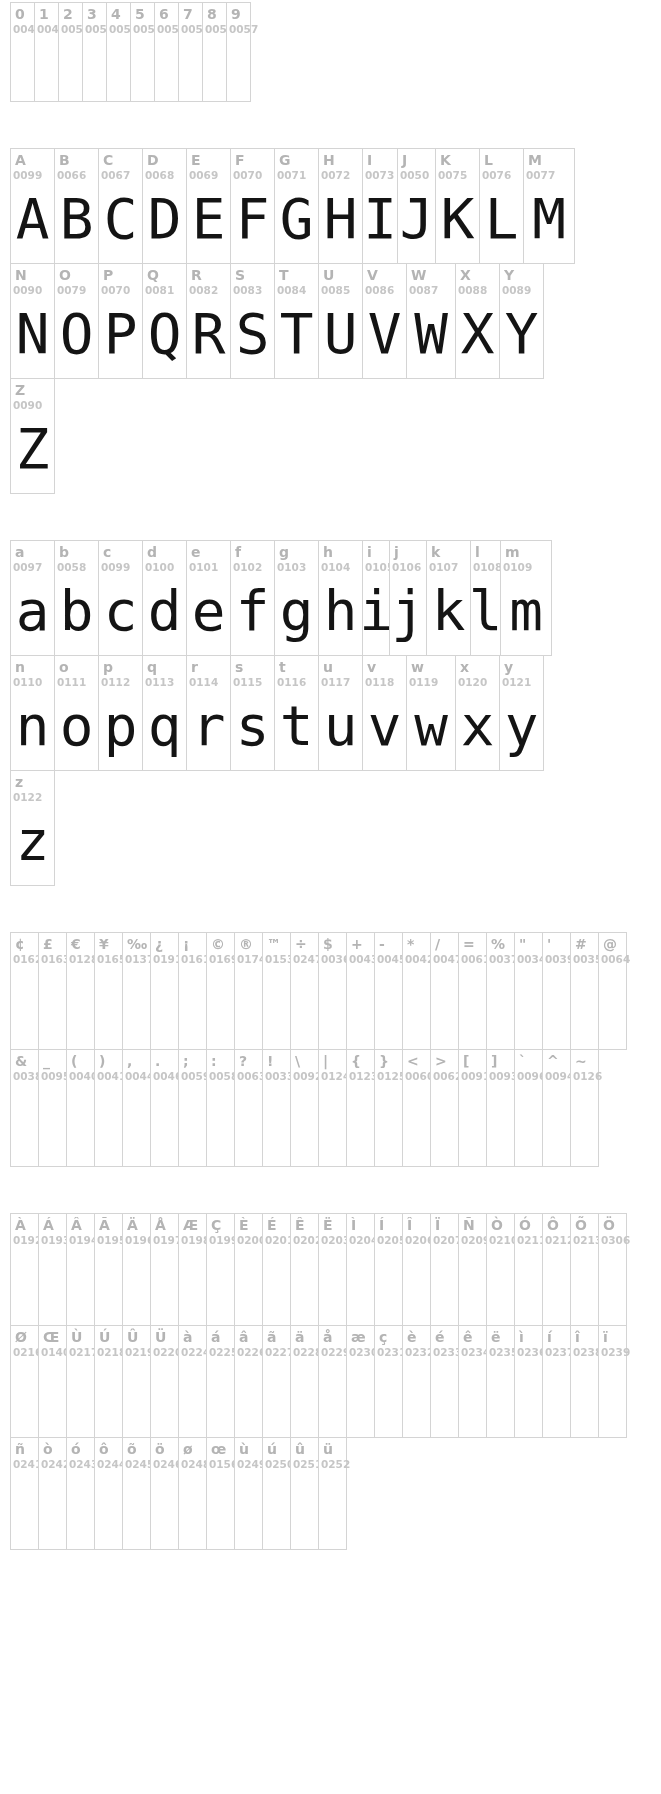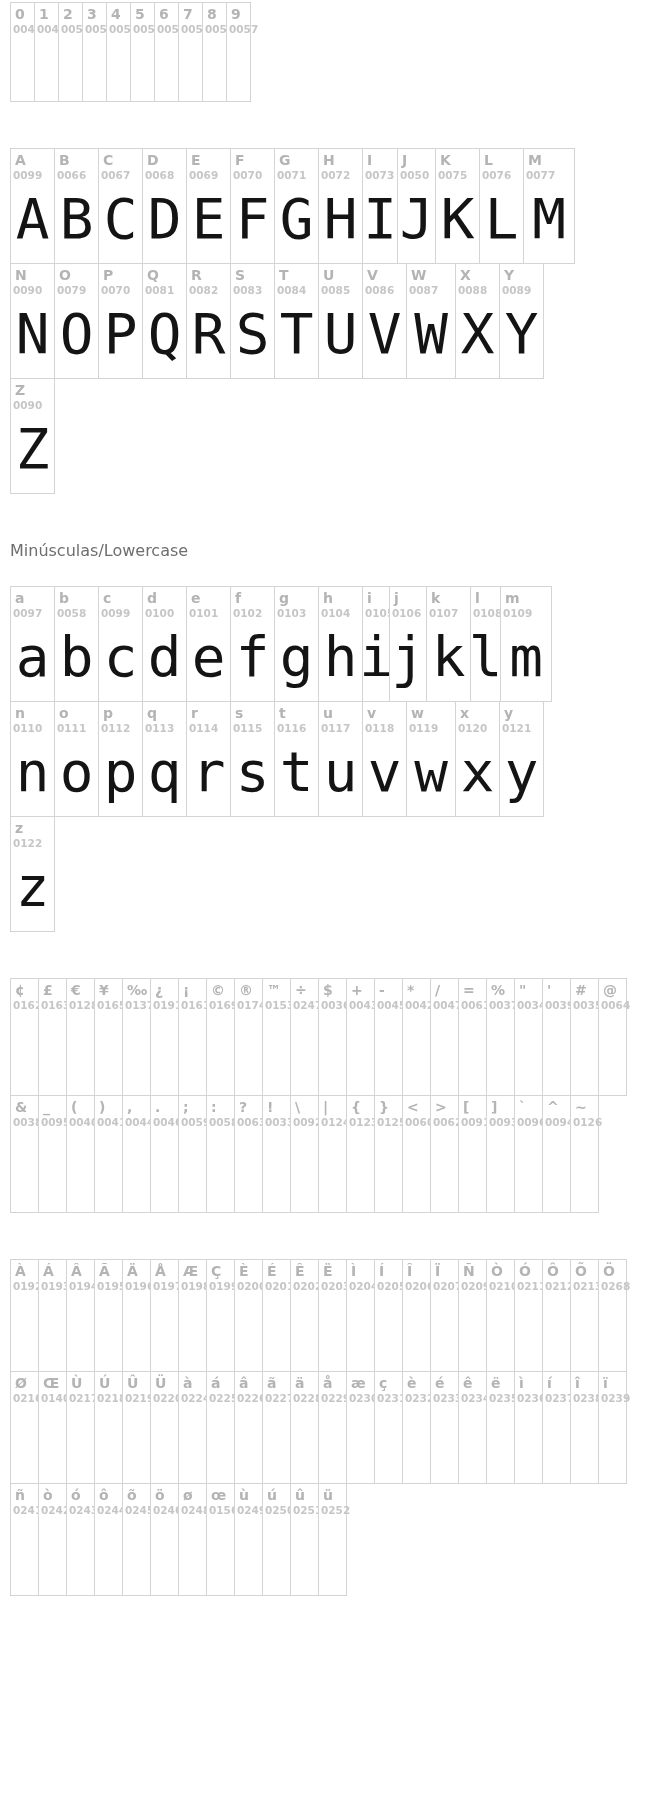--- a/index.html
+++ b/index.html
@@ -286,21 +286,20 @@
           <div class="cell" style="width: 45px;">
             <div class="cell-char">Z</div>
             <div class="cell-code">0090</div>
             <div class="cell-glyph">Z</div>
           </div>
         </div>
       </div>
   </section>
 
   <section class="charmap-section sec-lowercase">
-    <h2 class="sec-title">Minúsculas/Lowercase</h2>
     <div class="charmap-table">
         <div class="charmap-row">
           <div class="cell" style="width: 45px;">
             <div class="cell-char">a</div>
             <div class="cell-code">0097</div>
             <div class="cell-glyph">a</div>
           </div>
           <div class="cell" style="width: 45px;">
             <div class="cell-char">b</div>
             <div class="cell-code">0058</div>
@@ -761,21 +760,21 @@
             <div class="cell-code">0212</div>
             <div class="cell-glyph"></div>
           </div>
           <div class="cell" style="width: 29px;">
             <div class="cell-char">Õ</div>
             <div class="cell-code">0213</div>
             <div class="cell-glyph"></div>
           </div>
           <div class="cell" style="width: 29px;">
             <div class="cell-char">Ö</div>
-            <div class="cell-code">0268</div>
+            <div class="cell-code">0306</div>
             <div class="cell-glyph"></div>
           </div>
         </div>
         <div class="charmap-row">
           <div class="cell" style="width: 29px;">
             <div class="cell-char">Ø</div>
             <div class="cell-code">0216</div>
             <div class="cell-glyph"></div>
           </div>
           <div class="cell" style="width: 29px;">

